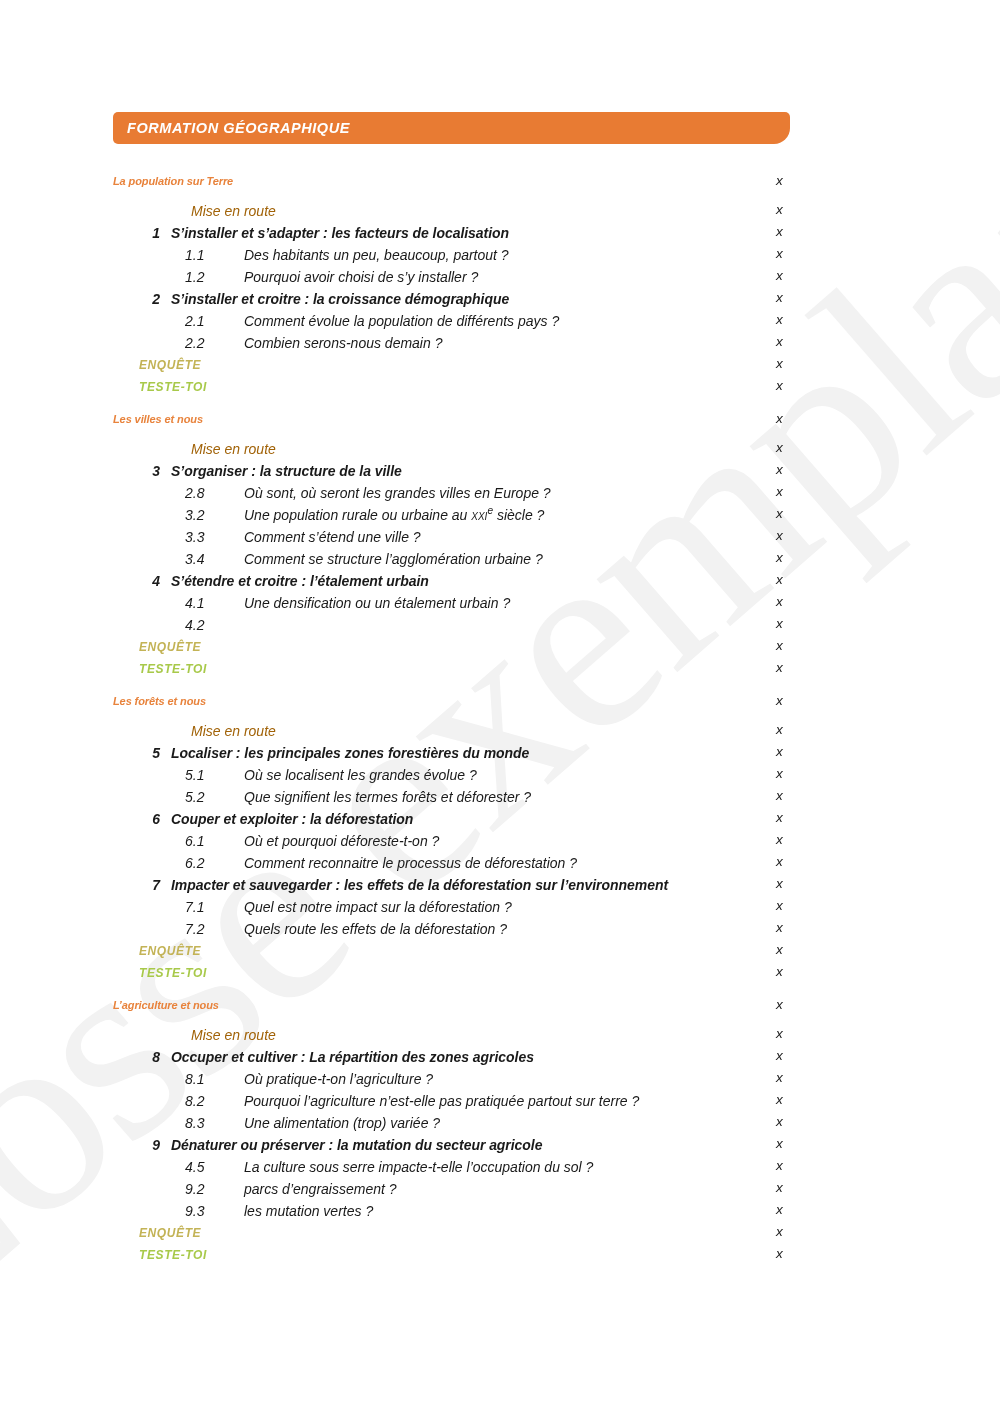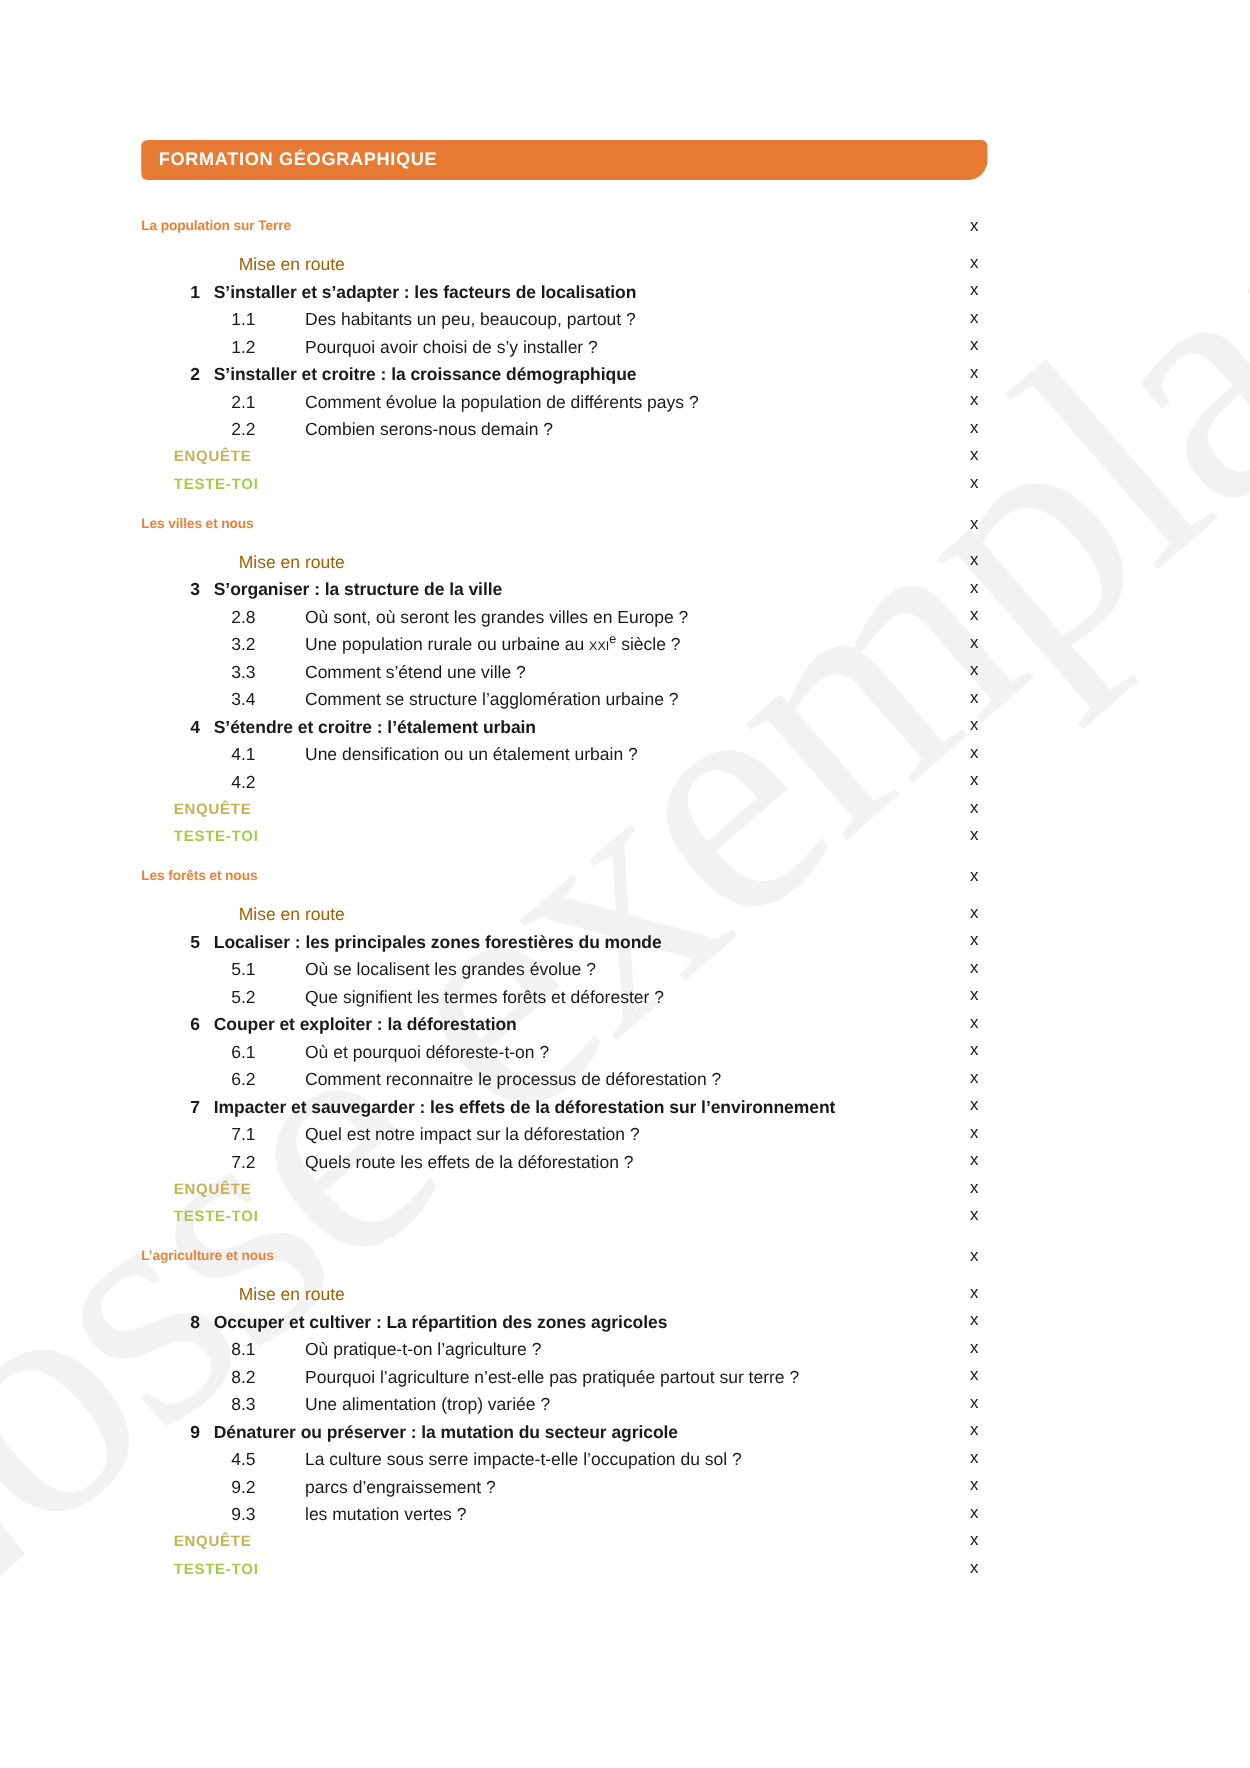--- a/index.html
+++ b/index.html
@@ -45,20 +45,21 @@
   }
 
   
   #page {
     position: absolute;
     left: 0;
     top: 0;
     width: 1000px;
     height: 997px;
     z-index: 2;
+    font-style: italic;
   }
 
   
   #banner {
     position: absolute;
     left: 113px;
     top: 112px;
     width: 677px;
     height: 32px;
     background: #e87b33;

